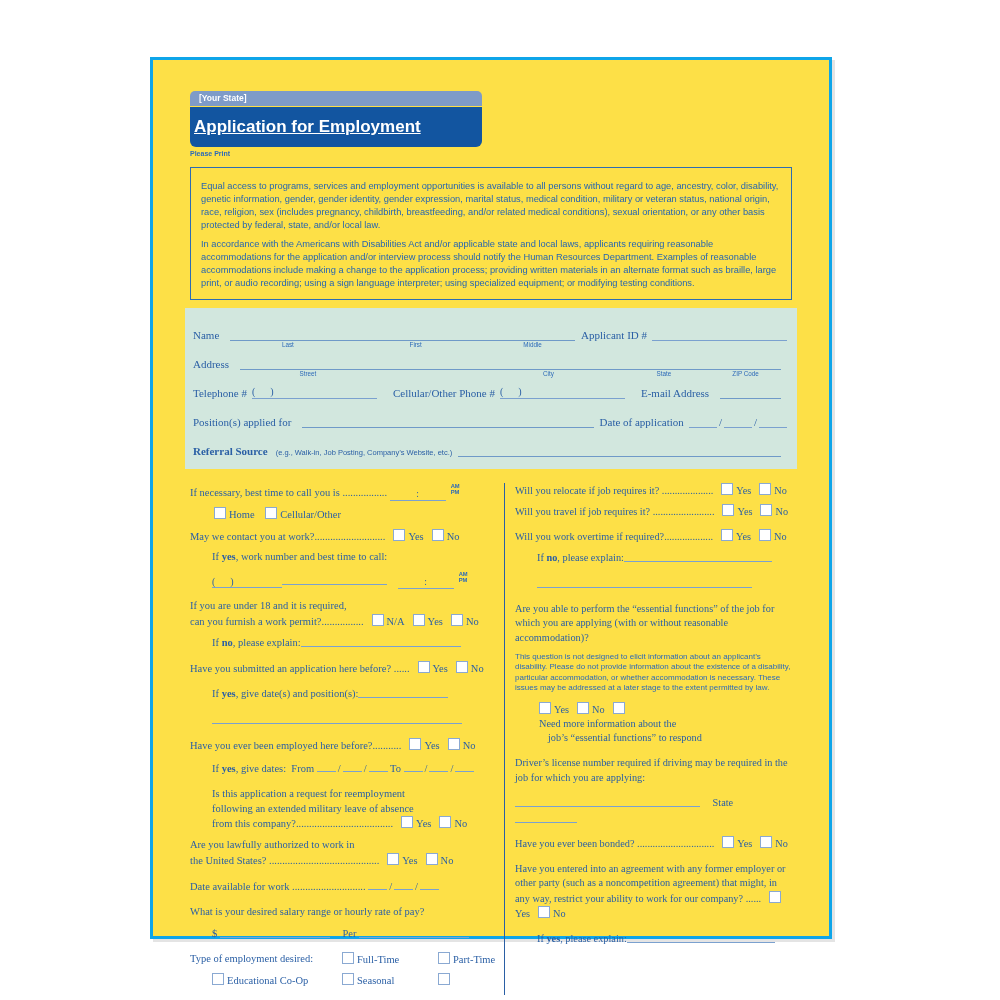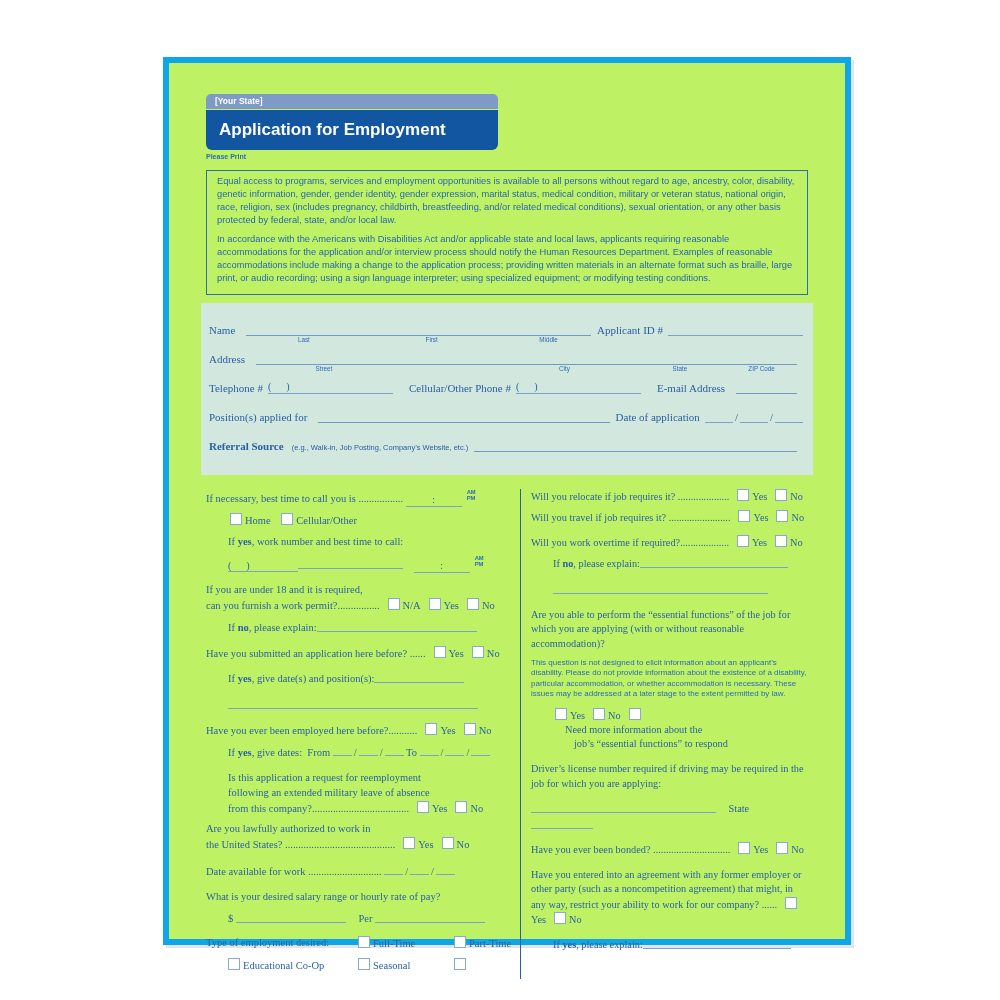--- a/index.html
+++ b/index.html
@@ -1,32 +1,32 @@
 <!DOCTYPE html>
 <html><head>
 <meta charset="utf-8">
 <style>
   html,body{margin:0;padding:0;background:#fff;}
   .canvas{position:relative;width:1000px;height:1000px;background:#fff;overflow:hidden;}
-  .sheet{position:absolute;left:163px;top:57px;width:676px;height:876px;background:#bef264;
-         border:6px solid #0ea5e9;box-shadow:3px 3px 0 #e4e4e4;}
+  .sheet{position:absolute;left:150px;top:57px;width:676px;height:876px;background:#fde047;
+         border:3px solid #0ea5e9;box-shadow:3px 3px 0 #e4e4e4;}
   
   .hdr{margin:31px 0 0 37px;width:292px;}
   .hdr-state{background:#7e9bc8;border-radius:5px 5px 0 0;color:#fff;
              font:bold 8.5px/15px "Liberation Sans",sans-serif;padding-left:9px;height:15px;}
   .hdr-title{background:#1255a0;border-radius:0 0 6px 6px;color:#fff;
-             font:bold 17px/40px "Liberation Sans",sans-serif;padding-left:13px;height:40px;margin-top:1px;}
+             font:bold 17px/40px "Liberation Sans",sans-serif;padding-left:4px;height:40px;margin-top:1px;text-decoration:underline;}
   .pp{margin:3px 0 0 37px;font:bold 7px "Liberation Sans",sans-serif;color:#2d6ab8;}
   
-  .notice{margin:10px 37px 2px;border:1.5px solid #2d6cb2;padding:4px 10px 9px;
+  .notice{margin:10px 37px 2px;border:1.5px solid #2d6cb2;padding:12px 10px 9px;
           font:9.3px/1.4 "Liberation Sans",sans-serif;color:#2766b0;}
   .notice p{margin:0 0 6px;}
   .notice p:last-child{margin-bottom:0;}
   
-  .green{margin:8px 32px 0;background:#d2e7de;padding:20px 10px 19px 8px;
+  .green{margin:8px 32px 0;background:#d2e7de;padding:20px 10px 8px 8px;
          font:11px "Liberation Serif",serif;color:#2a5fa5;}
   .g-row{display:flex;align-items:flex-end;margin-bottom:16px;white-space:nowrap;}
   .g-row:last-child{margin-bottom:4px;}
   .g-lbl{margin-right:5px;}
   .g-bold{font-weight:bold;}
   .fill{flex:1;border-bottom:1px solid #6f9ac8;height:12px;position:relative;margin:0 6px;}
   .sub{position:absolute;top:13px;font:6.3px "Liberation Sans",sans-serif;color:#2d6ab8;font-style:normal;}
   .bl{display:inline-block;border-bottom:1px solid #7ba1cf;height:11px;vertical-align:-1px;}
   .parens{width:70px;text-align:left;height:12px;font-size:10px;}
   .ds{display:inline-block;width:28px;border-bottom:1px solid #7ba1cf;height:11px;}
@@ -41,21 +41,21 @@
   .ind{margin-left:22px;}
   .gap{margin-top:10px;}
   .cb{display:inline-block;width:10px;height:10px;border:1px solid #8aa9d2;background:#fff;
       margin:0 3px 0 8px;vertical-align:-1.5px;}
   .cb.tight{margin-left:2px;}
   .time{width:56px;text-align:center;font-size:9.5px;height:12px;}
   .ampm{display:inline-block;font:bold 5.8px/6px "Liberation Sans",sans-serif;color:#2d6ab8;
         vertical-align:2px;margin-left:5px;text-align:left;}
   .ampm span{display:block;}
   .note{font:8px/1.32 "Liberation Sans",sans-serif;color:#2d6ab8;margin:4px 0 8px;}
-  .nm-text{display:inline-block;vertical-align:top;margin-left:12px;}
+  .nm-text{display:inline-block;vertical-align:top;margin-left:2px;}
   .nm-text span{display:block;}
   .nm-text span:last-child{margin-left:9px;font-family:Liberation Serif, serif;}
   .tc1{display:inline-block;width:150px;vertical-align:top;}
   .tc2{display:inline-block;width:96px;vertical-align:top;} .w55{width:55px;} .w60{width:62px;} .w90{width:90px;} .w105{width:105px;}
   .w110{width:110px;} .w135{width:135px;} .w150{width:148px;} .w160{width:160px;}
   .w185{width:185px;} .w215{width:215px;} .w250{width:250px;}
   b{font-weight:bold;}
 </style>
 </head>
 <body>
@@ -125,20 +125,23 @@
 
     <div class="col-l">
       <div class="q">
         <span>If necessary, best time to call you is .................</span>
         <span class="bl time">:</span><span class="ampm"><span>AM</span><span>PM</span></span>
       </div>
       <div class="q ind">
         <span class="cb tight"></span><span>Home</span>
         <span class="cb"></span><span>Cellular/Other</span>
       </div>
+      <div class="q">
+        <span>May we contact you at work?...........................</span><span class="cb"></span><span>Yes</span><span class="cb"></span><span>No</span>
+      </div>
       <div class="q ind">
         <span>If </span><b>yes</b><span>, work number and best time to call:</span>
       </div>
       <div class="q ind">
         <span class="bl parens">(&nbsp;&nbsp;&nbsp;&nbsp;&nbsp;&nbsp;)</span><span class="bl w105"></span>
         <span class="bl time" style="margin-left:8px">:</span><span class="ampm"><span>AM</span><span>PM</span></span>
       </div>
       <div class="q gap">
         <span>If you are under 18 and it is required,</span><br>
         <span>can you furnish a work permit?................</span><span class="cb"></span><span>N/A</span><span class="cb"></span><span>Yes</span><span class="cb"></span><span>No</span>

